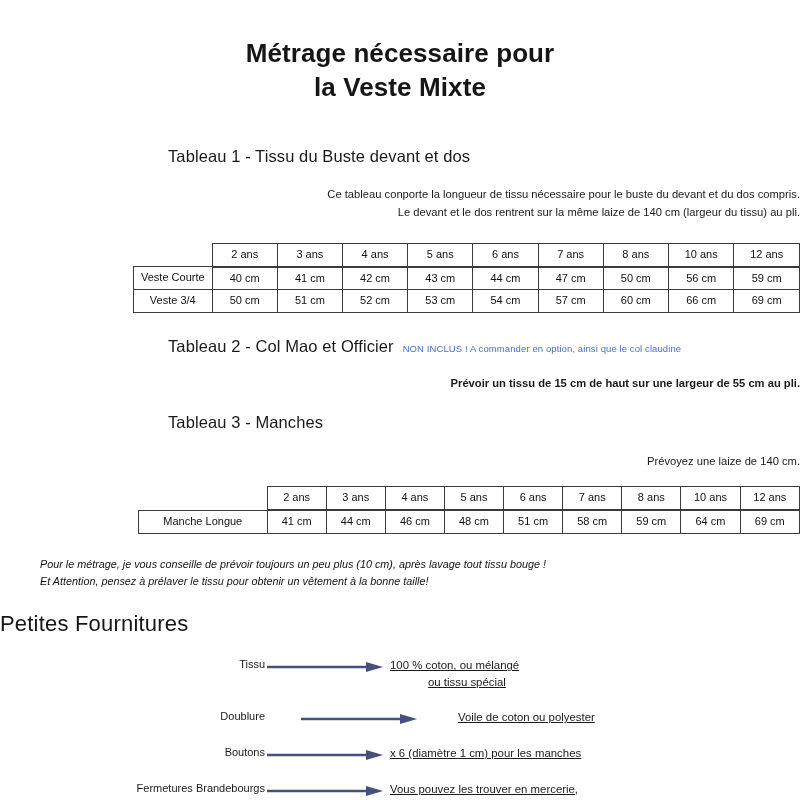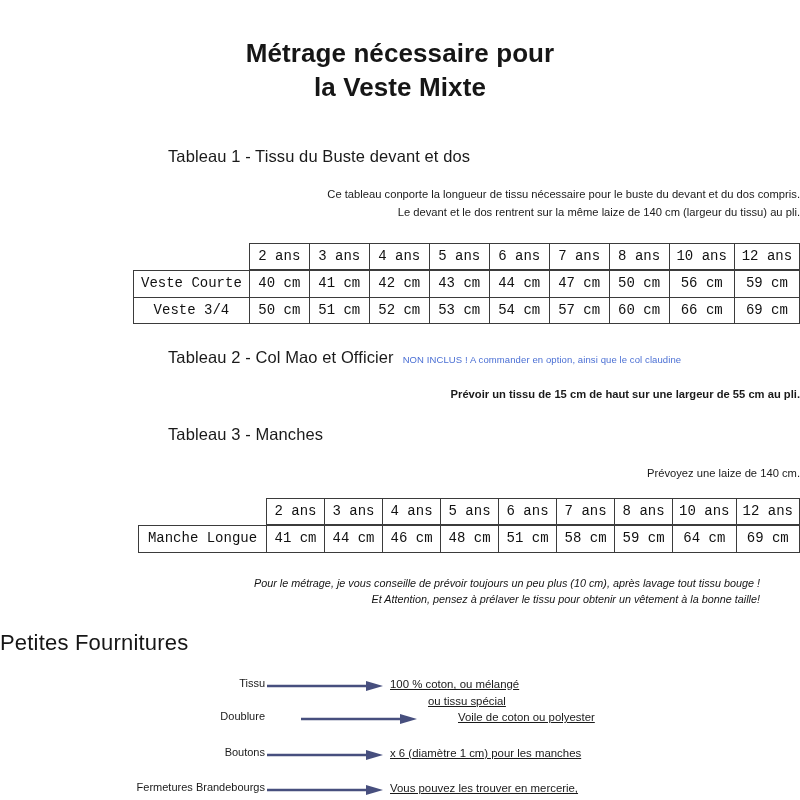--- a/index.html
+++ b/index.html
@@ -49,23 +49,22 @@
     font-size: 11.2px;
     line-height: 1.62;
     color: #1a1a1a;
     text-align: right;
   }
   .para .line { display: block; }
 
   
   table.metrage {
     border-collapse: collapse;
-    font-size: 14px;
+    font-size: 11px;
     color: #111;
-    font-family: Liberation Mono, monospace;
   }
   table.metrage td {
     border: 1px solid #3b3b3b;
     text-align: center;
     padding: 4px 6px;
     white-space: nowrap;
     line-height: 1.25;
   }
   table.metrage td.rowhead {
     text-align: center;
@@ -76,21 +75,21 @@
   }
   table.metrage tr.headrow td {
     border-bottom-width: 2px;
   }
   table.metrage tr.headrow td.corner {
     border: none;
   }
 
   
   .advisory {
-    text-align: right;
+    text-align: left;
     font-style: italic;
     font-size: 10.8px;
     line-height: 1.55;
     color: #141414;
   }
   .advisory .line { display: block; }
 
   
   .fournitures-title {
     font-size: 22px;
@@ -254,21 +253,21 @@
         <line x1="1" y1="5" x2="103" y2="5" stroke="#474f7e" stroke-width="2.6"></line>
         <polygon points="100,0 117,5 100,10" fill="#474f7e"></polygon>
       </svg>
     </div>
     <div class="supply-desc">
       <span class="line">100 % coton, ou mélangé</span>
       <span class="line indent-center">ou tissu spécial</span>
     </div>
   </div>
 
-  <div class="supply-row" style="gap:34px;">
+  <div class="supply-row" style="margin-top:19px;gap:34px;">
     <div class="supply-label">Doublure</div>
     <div class="supply-arrow">
       <svg width="118" height="10" viewBox="0 0 118 10" aria-hidden="true">
         <line x1="1" y1="5" x2="103" y2="5" stroke="#474f7e" stroke-width="2.6"></line>
         <polygon points="100,0 117,5 100,10" fill="#474f7e"></polygon>
       </svg>
     </div>
     <div class="supply-desc">
       <span class="line">Voile de coton ou polyester</span>
     </div>

